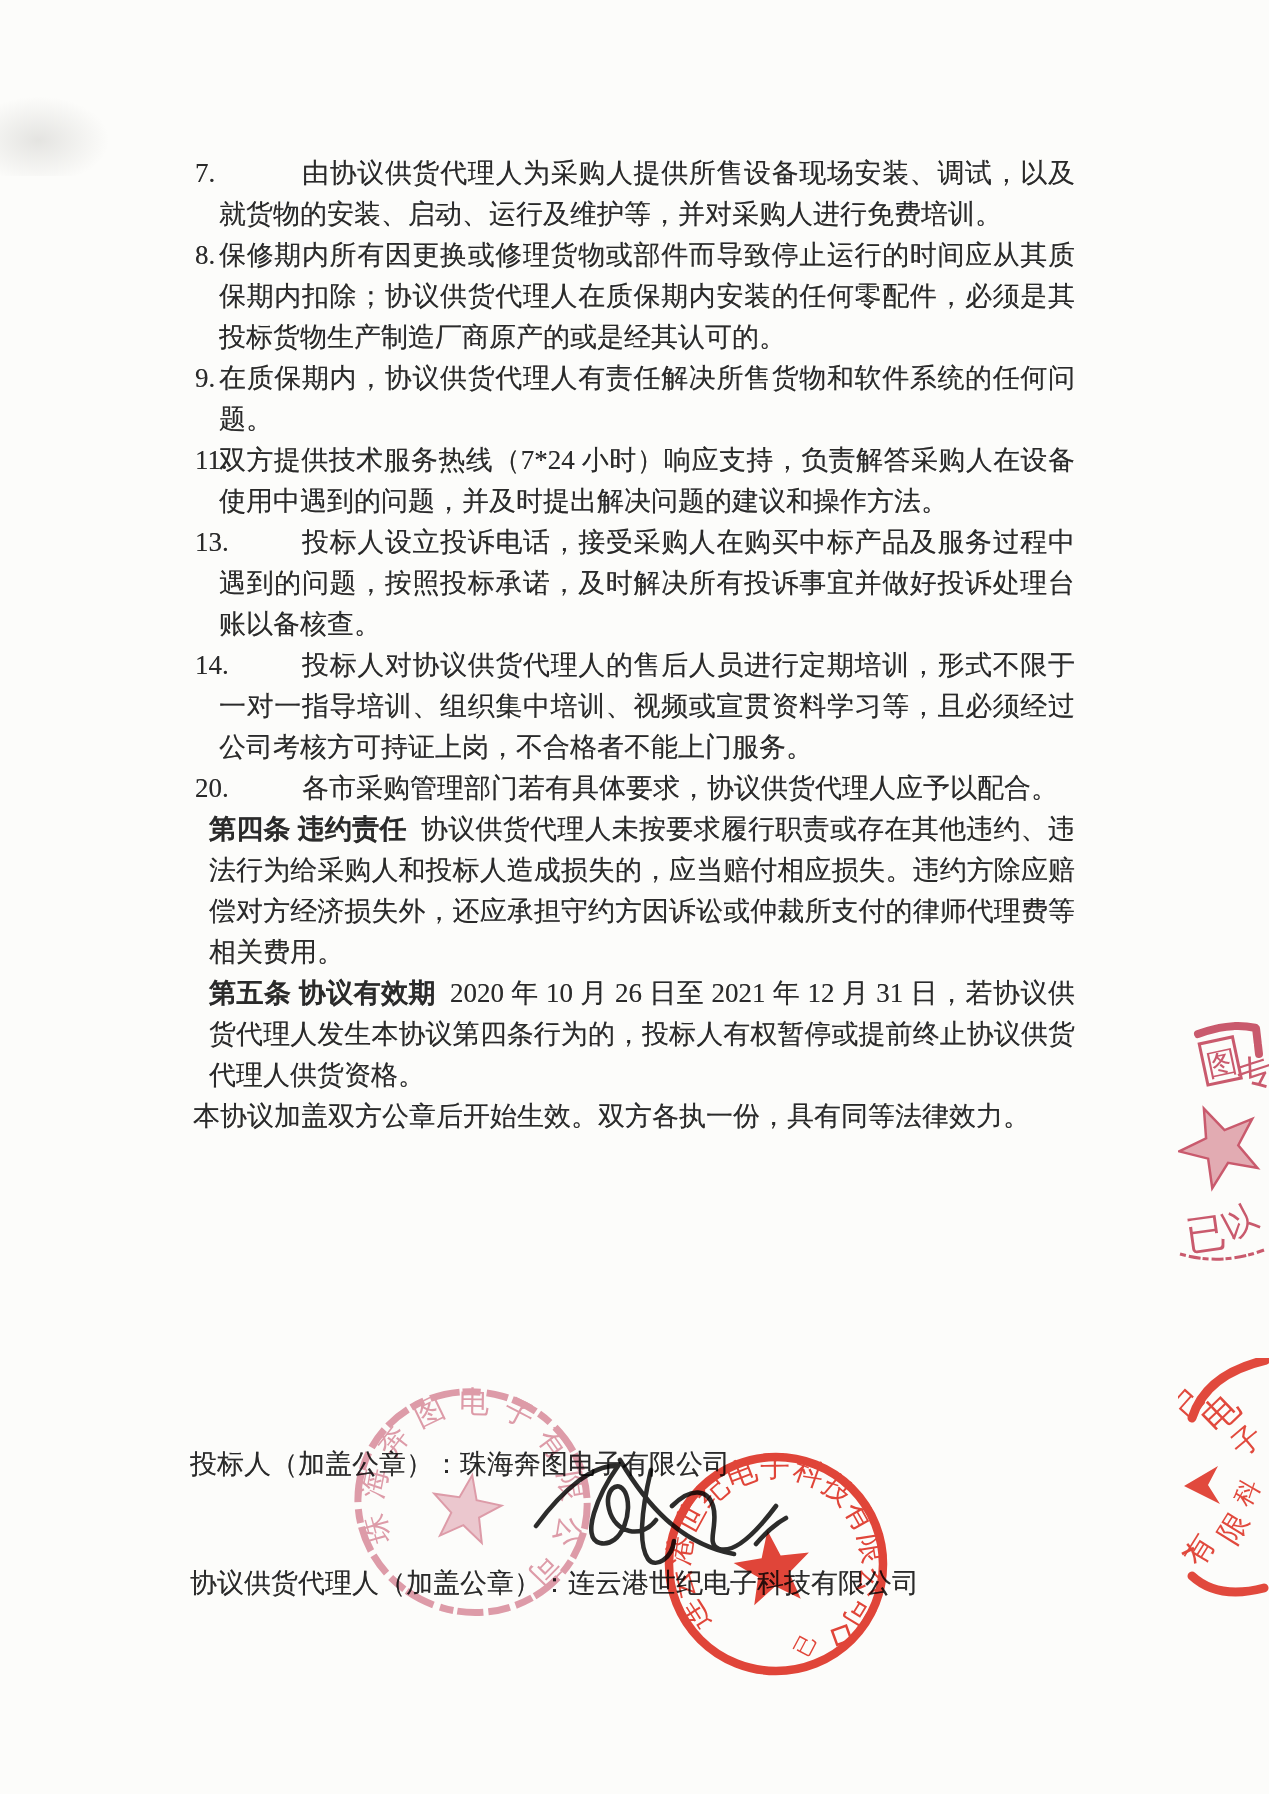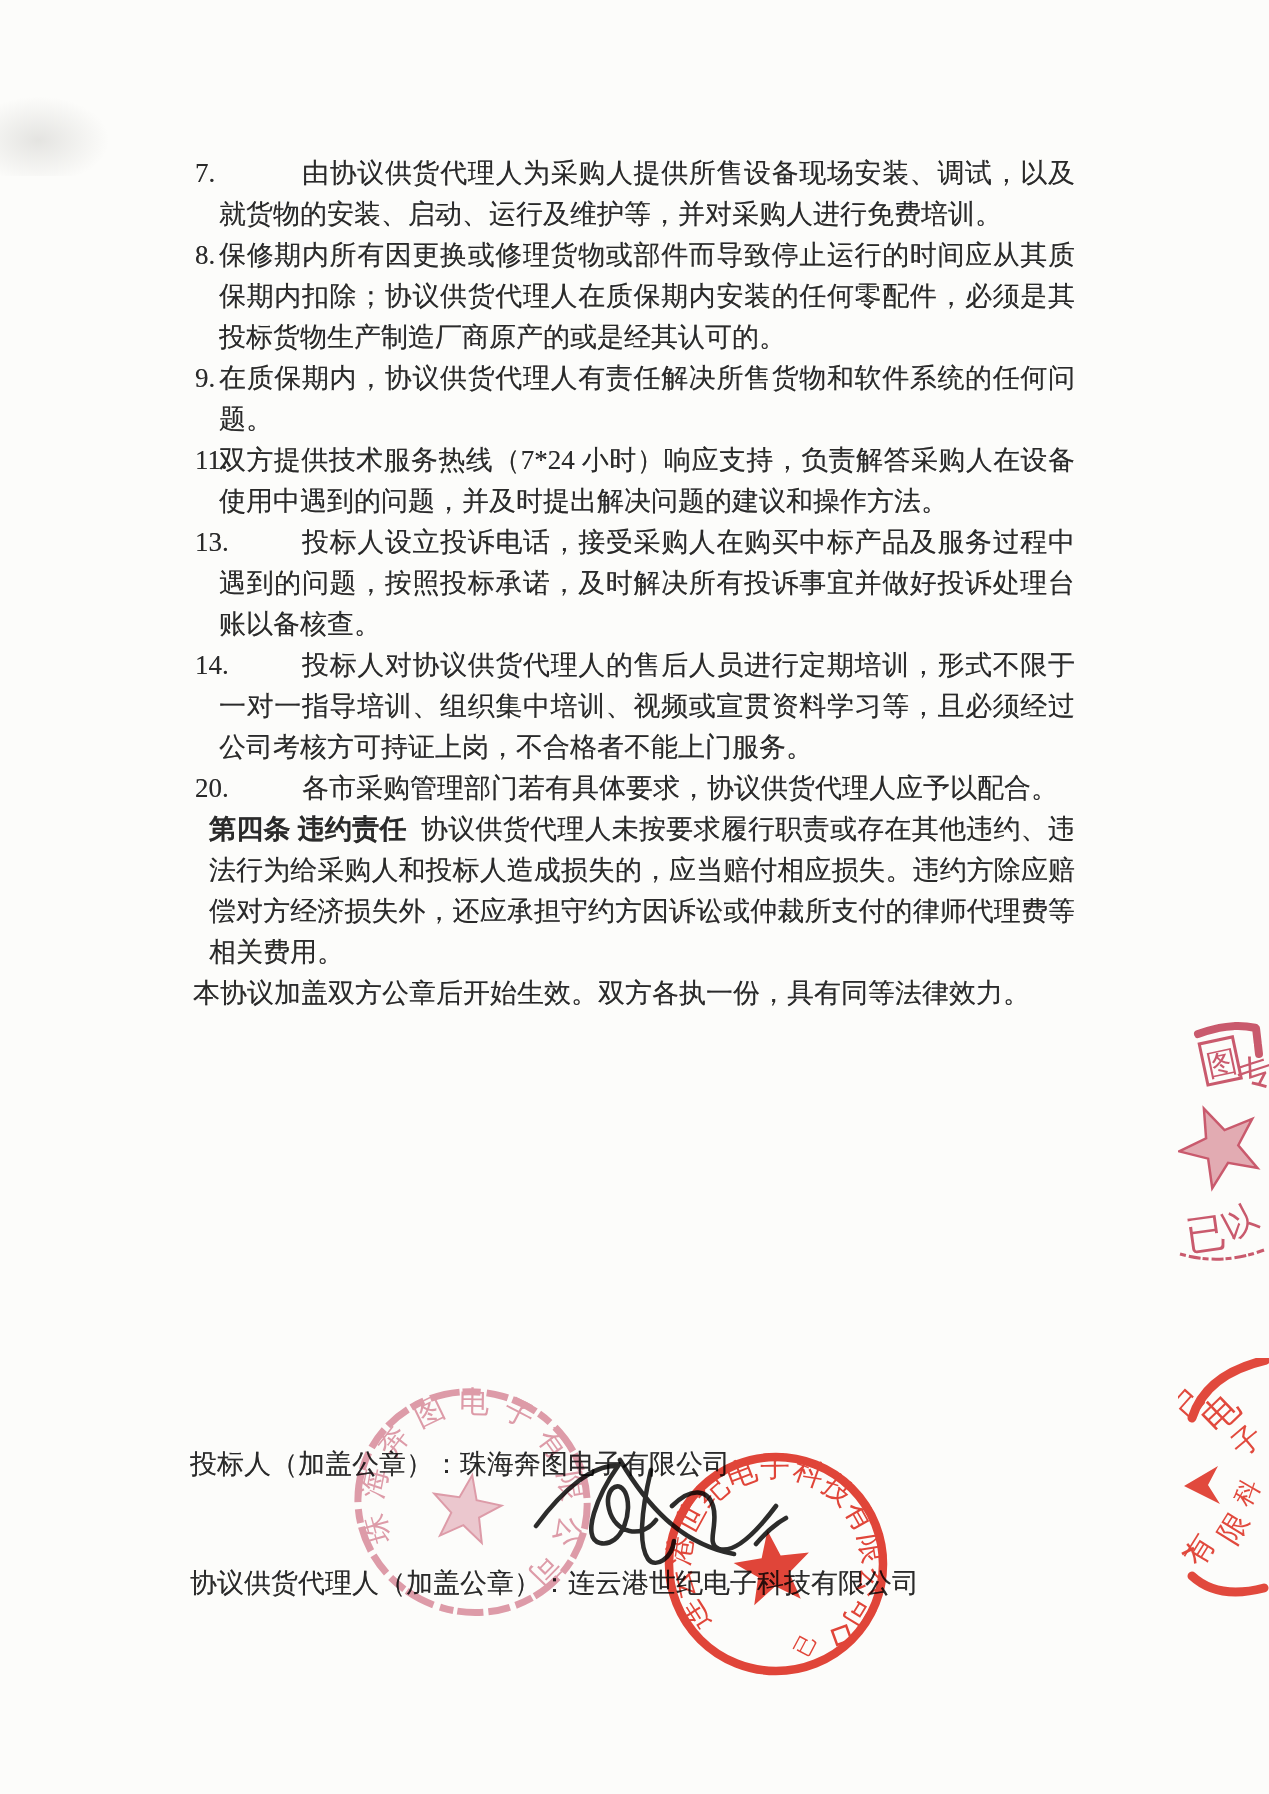--- a/index.html
+++ b/index.html
@@ -64,20 +64,23 @@
       <span class="num">14.</span>
       <div class="bd tab">投标人对协议供货代理人的售后人员进行定期培训，形式不限于一对一指导培训、组织集中培训、视频或宣贯资料学习等，且必须经过公司考核方可持证上岗，不合格者不能上门服务。</div>
     </div>
     <div class="li">
       <span class="num">20.</span>
       <div class="bd tab">各市采购管理部门若有具体要求，协议供货代理人应予以配合。</div>
     </div>
 
     <div class="article">
       <b>第四条 违约责任</b><span>协议供货代理人未按要求履行职责或存在其他违约、违法行为给采购人和投标人造成损失的，应当赔付相应损失。违约方除应赔偿对方经济损失外，还应承担守约方因诉讼或仲裁所支付的律师代理费等相关费用。</span>
+    </div>
+    <div class="article">
+      <b>第五条 协议有效期</b><span>2020 年 10 月 26 日至 2021 年 12 月 31 日，若协议供货代理人发生本协议第四条行为的，投标人有权暂停或提前终止协议供货代理人供货资格。</span>
     </div>
     <div class="closing">本协议加盖双方公章后开始生效。双方各执一份，具有同等法律效力。</div>
   </div>
 
   <div class="sigline" style="top:1444px;">
     <span>投标人（加盖公章）：</span><span>珠海奔图电子有限公司</span>
   </div>
   <div class="sigline" style="top:1563px;">
     <span>协议供货代理人（加盖公章）：</span><span>连云港世纪电子科技有限公司</span>
   </div>

